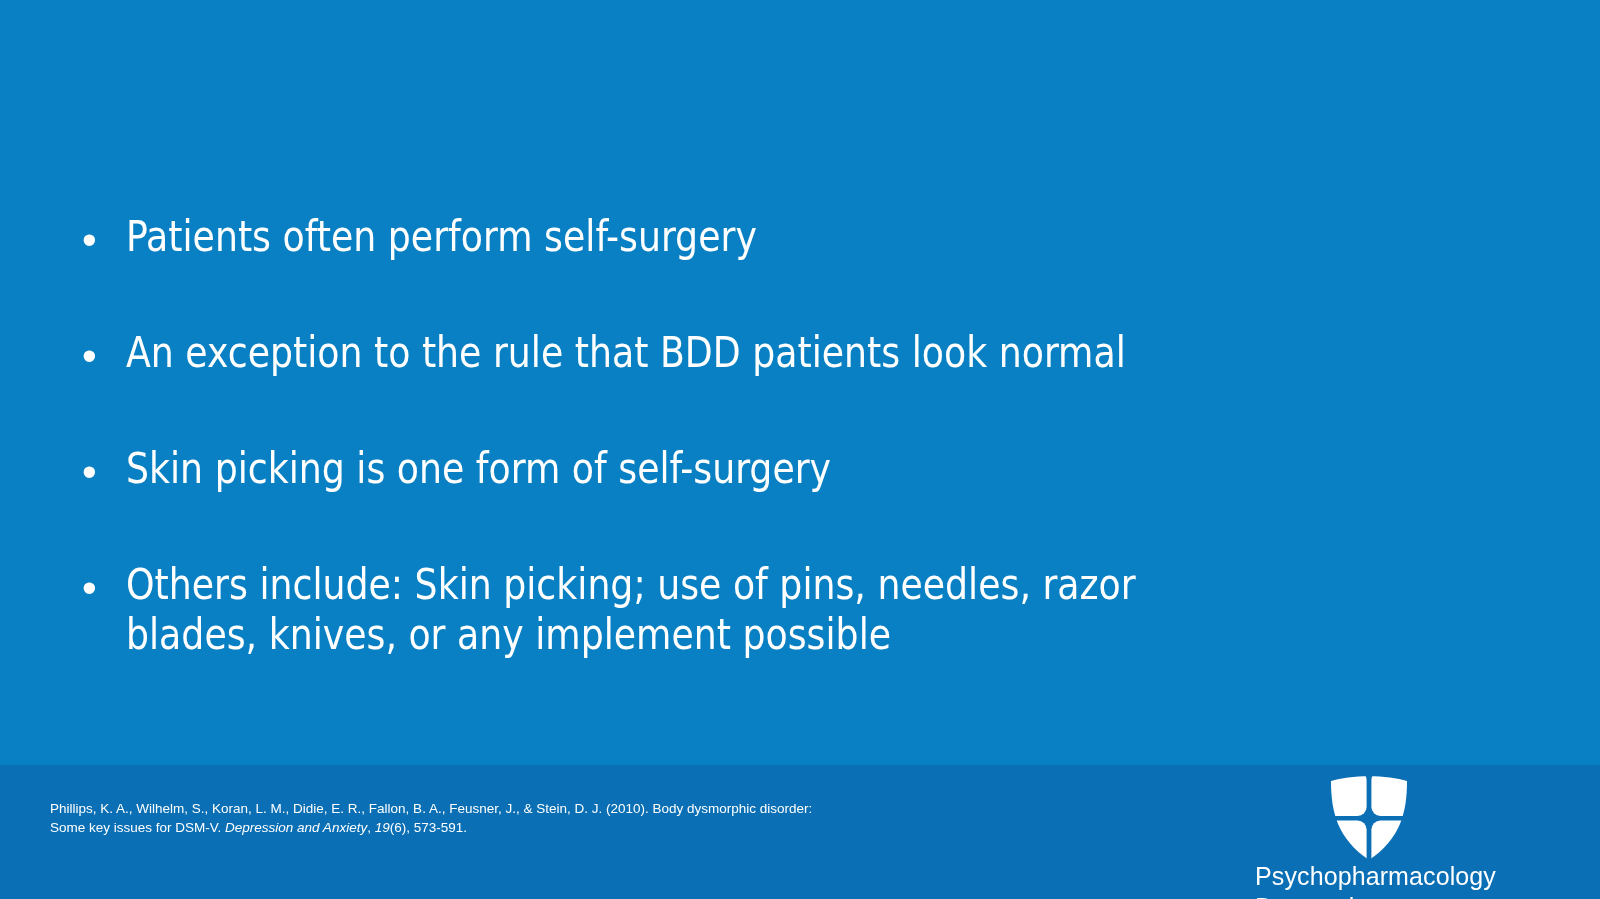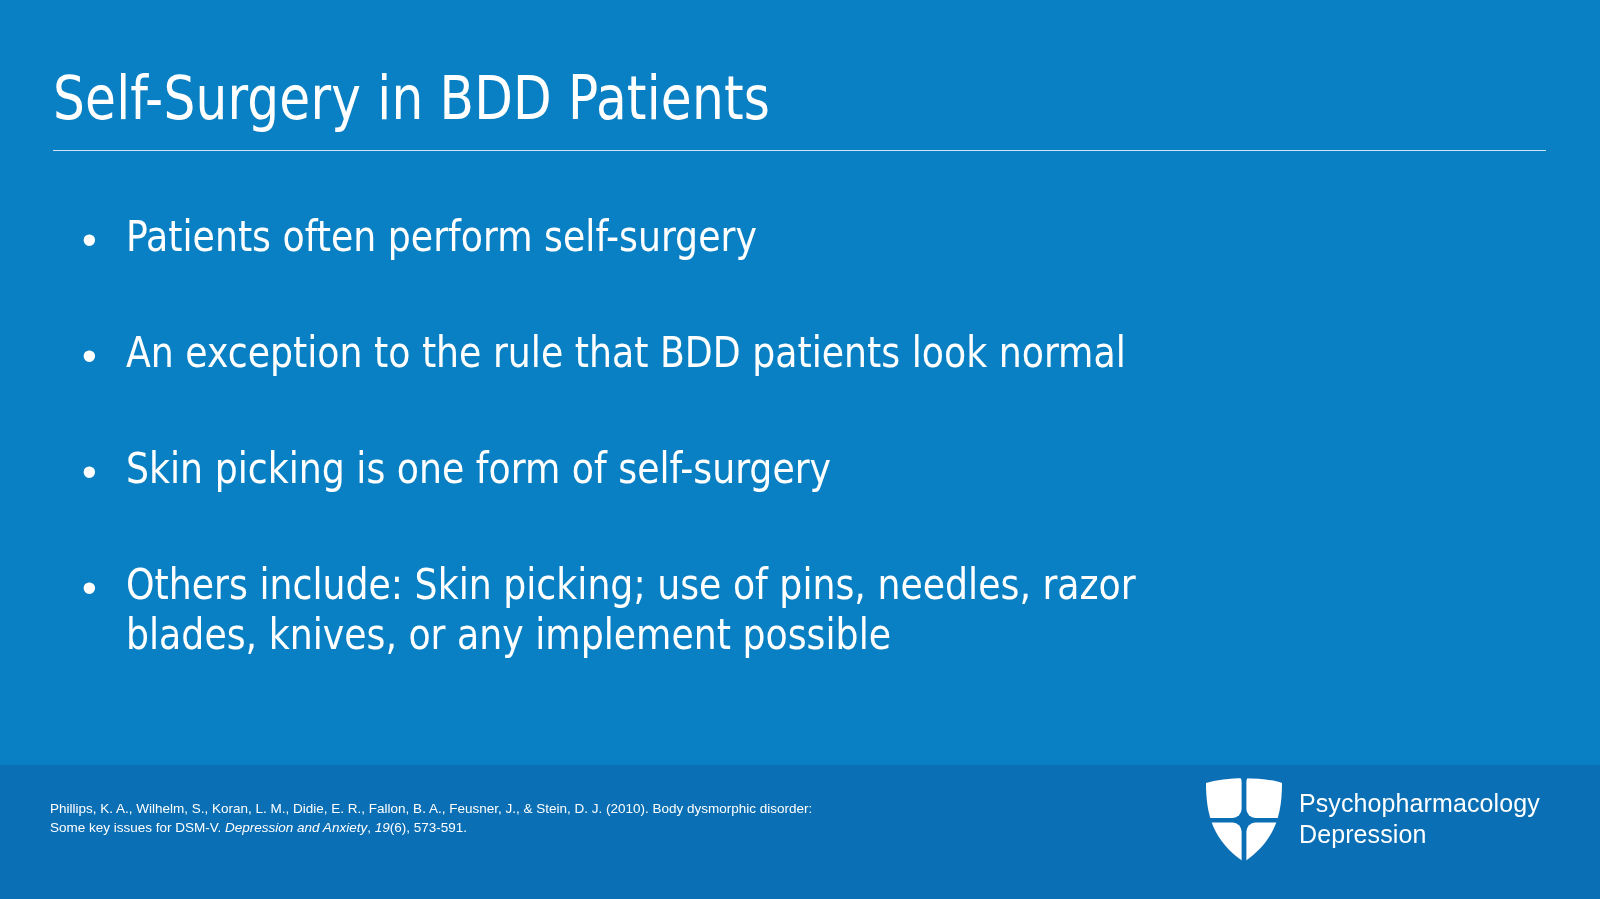--- a/index.html
+++ b/index.html
@@ -112,20 +112,21 @@
 
   
   #logo {
     position: absolute;
     left: 1203px;
     top: 773px;
     width: 345px;
     height: 92px;
     display: flex;
     align-items: center;
+    flex-direction: column;
   }
   #logo-mark {
     flex: 0 0 auto;
     width: 82px;
     height: 88px;
     margin-right: 14px;
   }
   #logo-wordmark {
     flex: 1 1 auto;
     font-family: "Liberation Sans", sans-serif;
@@ -134,24 +135,20 @@
     font-weight: 300;
     color: #ffffff;
     letter-spacing: 0.1px;
   }
 </style>
 </head>
 <body>
 
 <div id="slide">
 
-  <div id="title-block">
-    <div id="slide-title">Self-Surgery in BDD Patients</div>
-    <div id="title-rule"></div>
-  </div>
 
   <div id="bullet-list">
 
     <div class="bullet-row">
       <div class="bullet-marker">•</div>
       <div class="bullet-text">Patients often perform self-surgery</div>
     </div>
 
     <div class="bullet-row">
       <div class="bullet-marker">•</div>

